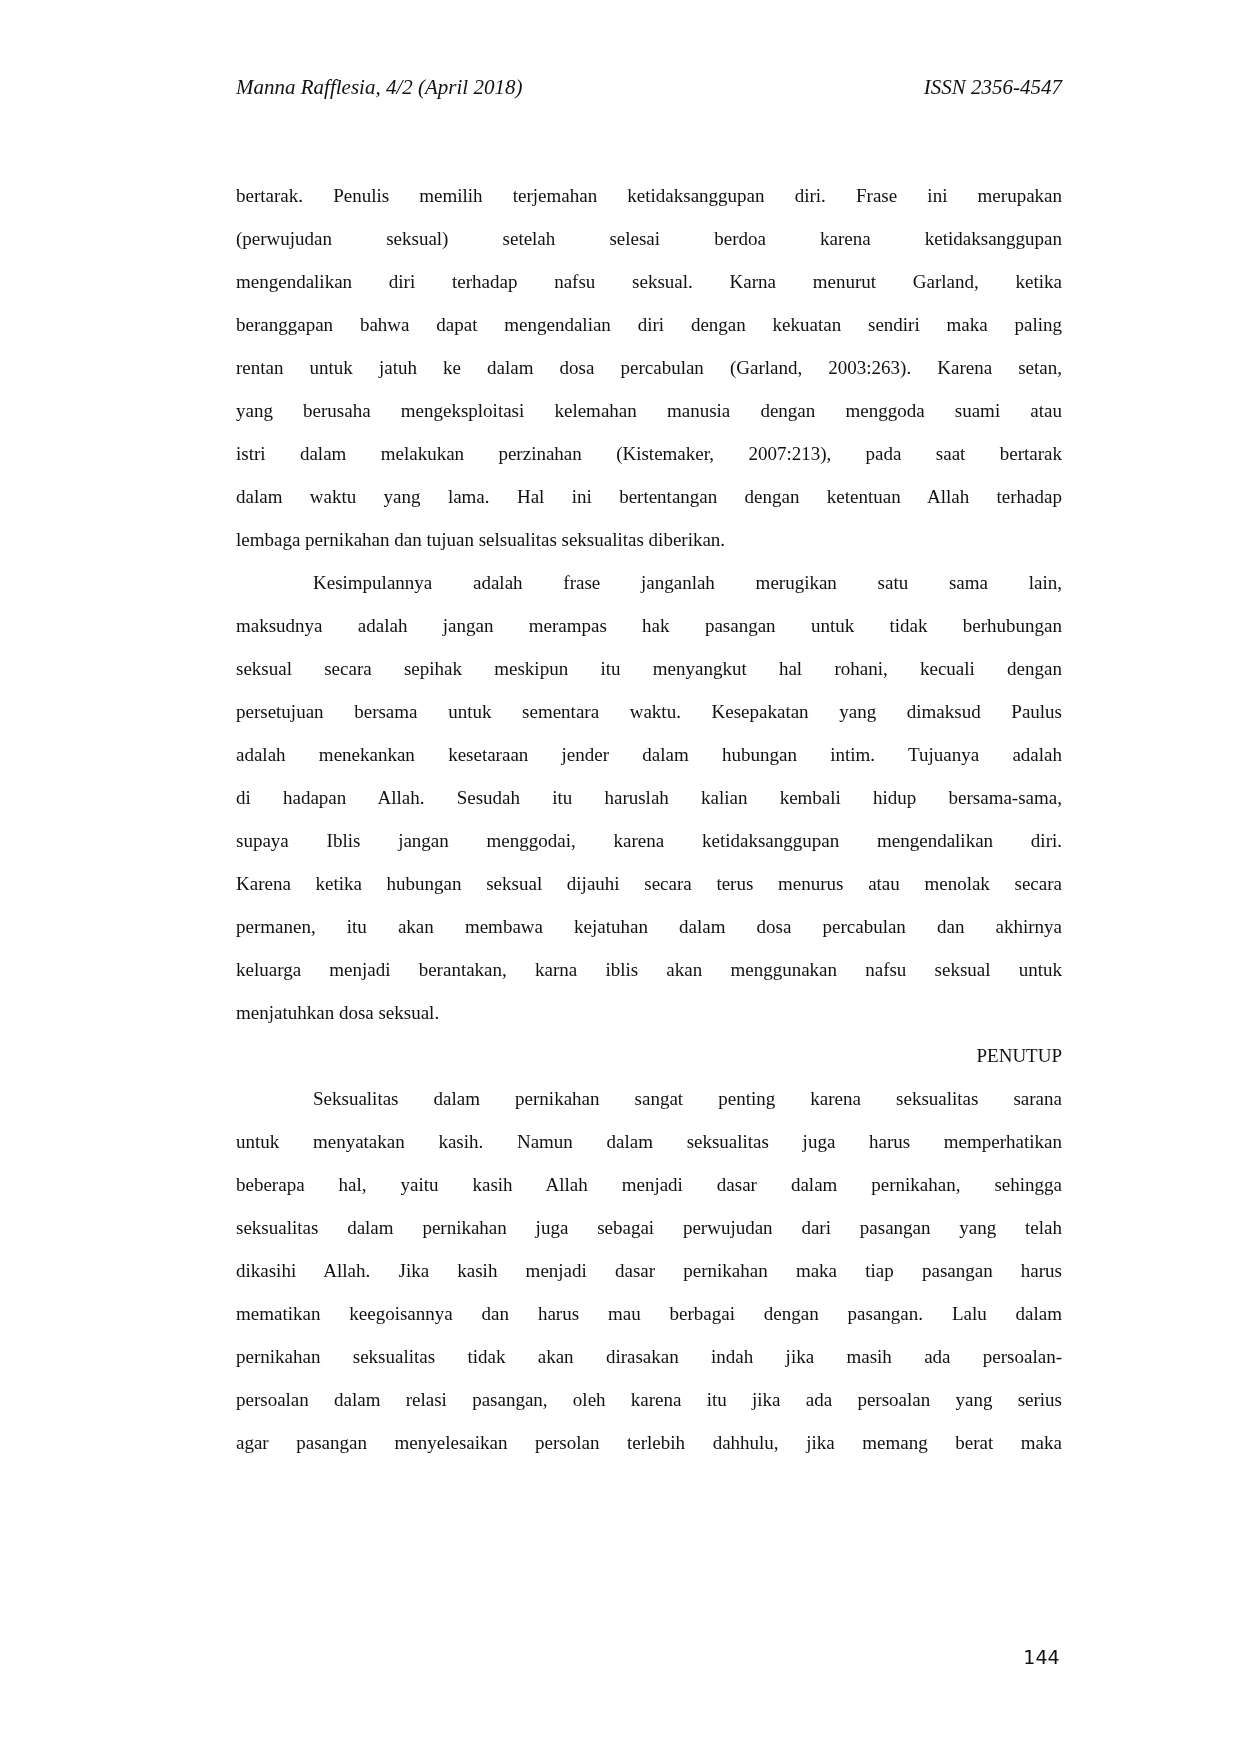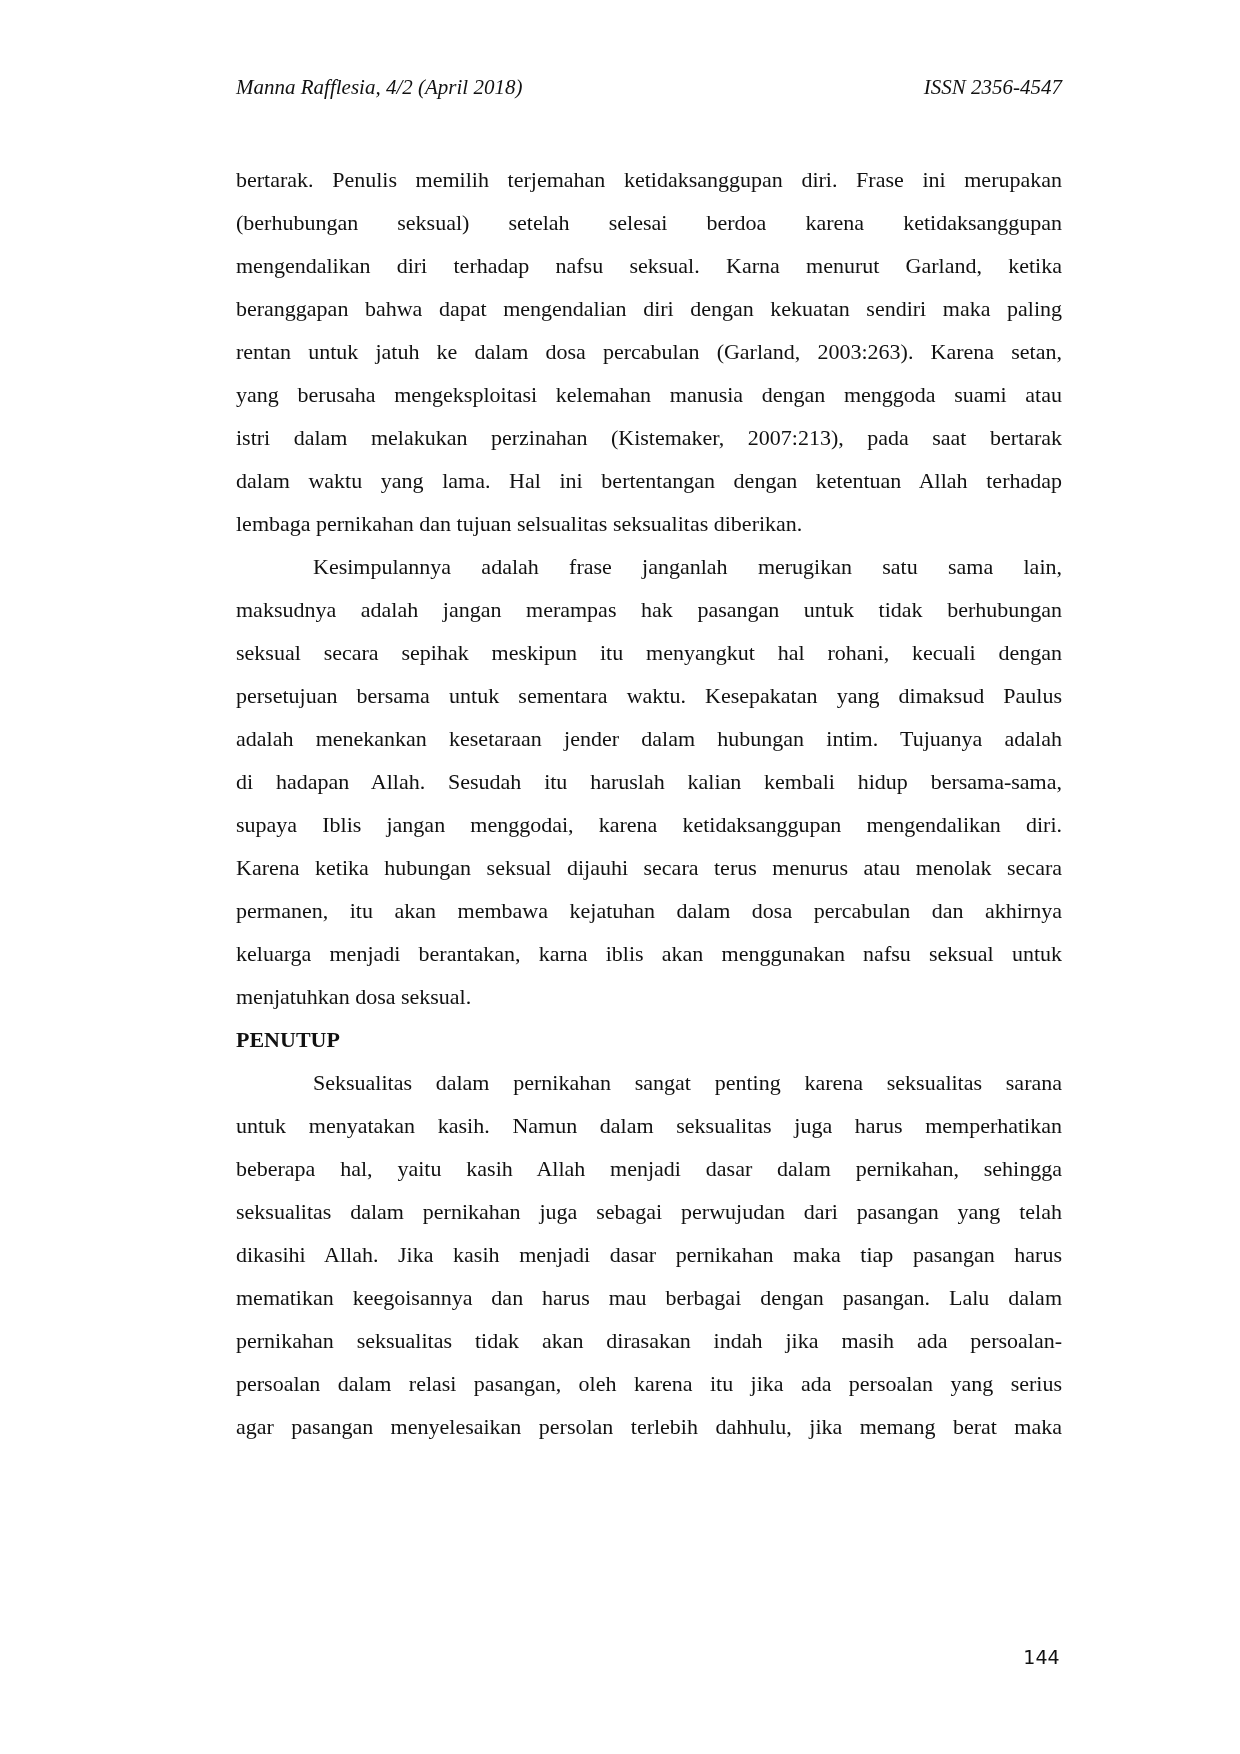--- a/index.html
+++ b/index.html
@@ -3,49 +3,49 @@
   <meta charset="utf-8">
   <style>
     html, body { margin: 0; padding: 0; background: #ffffff; }
     body { width: 1240px; height: 1754px; position: relative; overflow: hidden; color: #111; }
     .header {
       position: absolute; top: 72px; left: 236px; width: 826px;
       display: flex; justify-content: space-between;
       font-family: "Liberation Serif", serif; font-style: italic; font-size: 21px; line-height: 30px; align-items: flex-end;
     }
     .body {
-      position: absolute; top: 158px; left: 236px; width: 826px;
-      font-family: "Liberation Serif", serif; font-size: 22px;
+      position: absolute; top: 174px; left: 236px; width: 826px;
+      font-family: "Liberation Serif", serif; font-size: 19px;
     }
     .line {
       height: 43px; line-height: 43px; white-space: nowrap;
       text-align: justify; text-align-last: justify;
     }
     .line.last { text-align-last: left; }
     .line.indent { padding-left: 77px; }
     .heading {
-      height: 43px; line-height: 43px; text-align: left; font-weight: bold;
+      height: 43px; line-height: 43px; text-align: right; font-weight: normal;
     }
     .page-number {
       position: absolute; top: 1620px; left: 1020px; width: 43px; text-align: center;
       font-family: "DejaVu Sans", sans-serif; font-size: 19px; line-height: 28px; margin-top: 23px;
     }
   </style>
 </head>
 <body>
 
 <div class="header">
   <span>Manna Rafflesia, 4/2 (April 2018)</span>
   <span>ISSN 2356-4547</span>
 </div>
 
 <div class="body">
   <div>
     <div class="line">bertarak. Penulis memilih terjemahan ketidaksanggupan diri. Frase ini merupakan</div>
-    <div class="line">(berhubungan seksual) setelah selesai berdoa karena ketidaksanggupan</div>
+    <div class="line">(perwujudan seksual) setelah selesai berdoa karena ketidaksanggupan</div>
     <div class="line">mengendalikan diri terhadap nafsu seksual. Karna menurut Garland, ketika</div>
     <div class="line">beranggapan bahwa dapat mengendalian diri dengan kekuatan sendiri maka paling</div>
     <div class="line">rentan untuk jatuh ke dalam dosa percabulan (Garland, 2003:263). Karena  setan,</div>
     <div class="line">yang berusaha mengeksploitasi kelemahan manusia dengan menggoda suami atau</div>
     <div class="line">istri dalam melakukan perzinahan (Kistemaker, 2007:213),  pada saat bertarak</div>
     <div class="line">dalam waktu yang lama. Hal ini bertentangan dengan ketentuan Allah terhadap</div>
     <div class="line last">lembaga pernikahan dan tujuan selsualitas seksualitas diberikan.</div>
   </div>
 
   <div>

